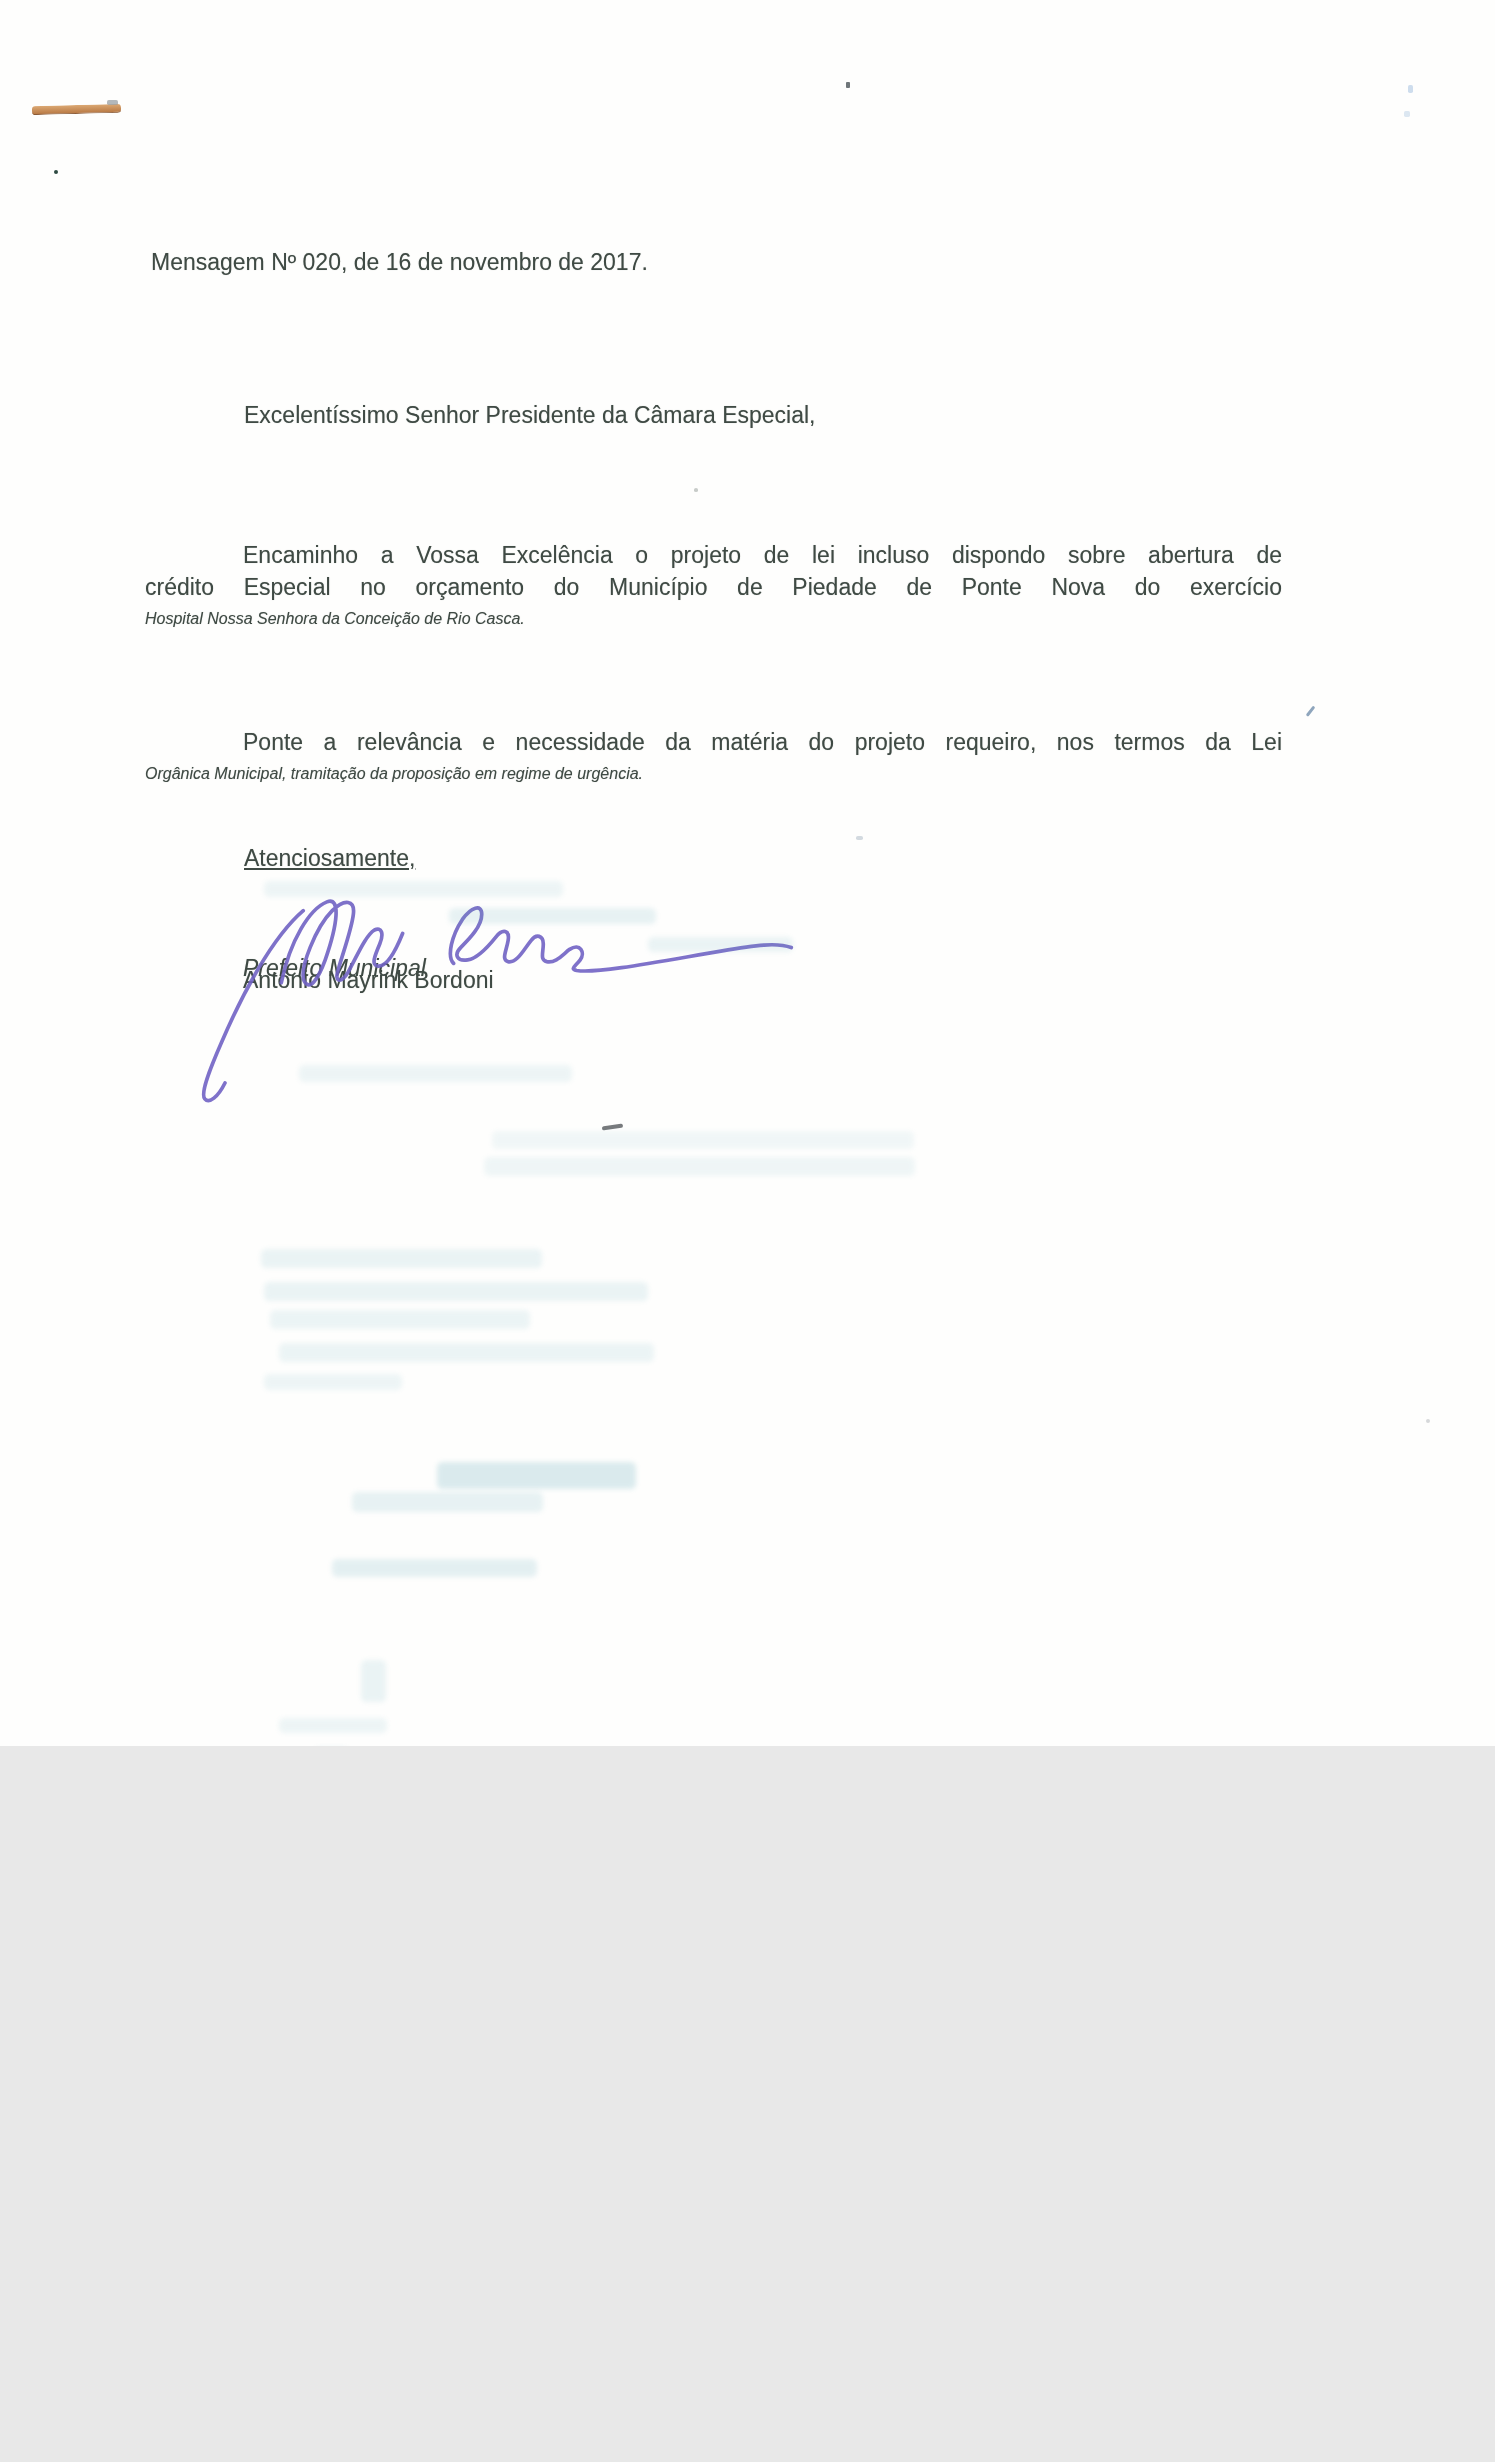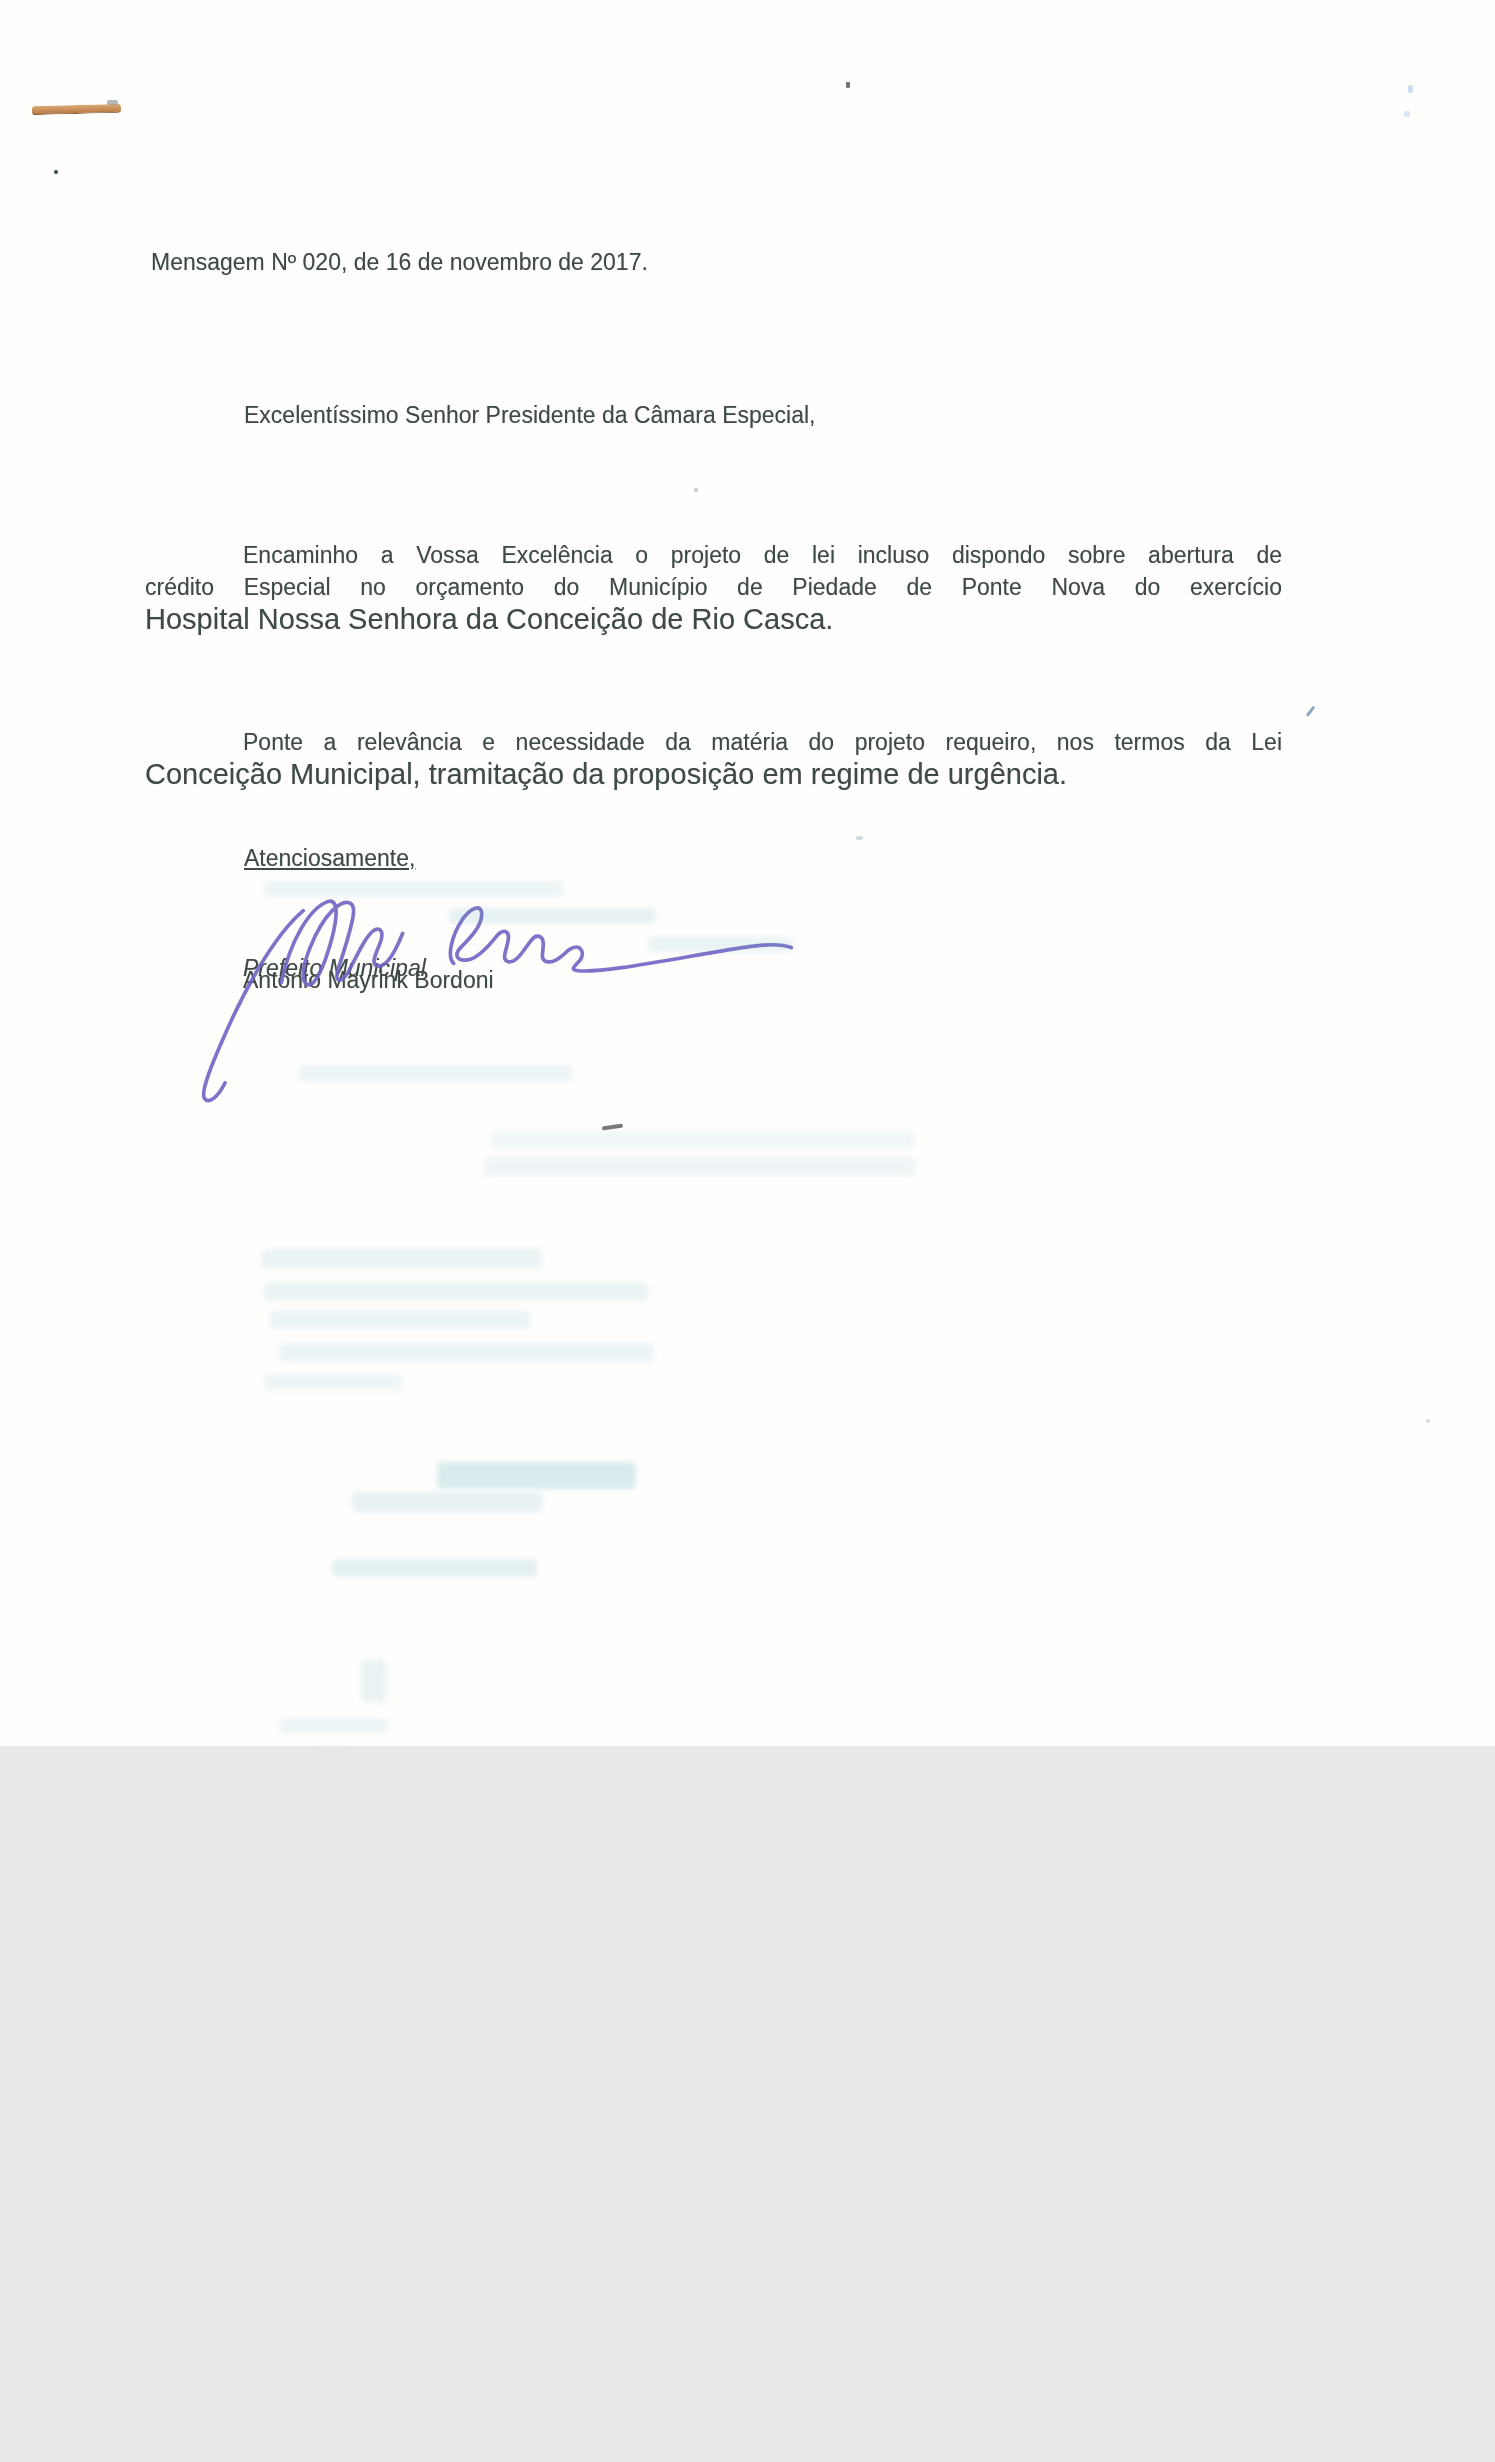--- a/index.html
+++ b/index.html
@@ -22,21 +22,21 @@
     position:absolute;left:145px;width:1137px;
     text-shadow:0 0 0.9px rgba(64,74,69,.35);
     margin-top:12px;
   }
   .jline{
     height:32px;line-height:32px;font-size:23px;
     text-align:justify;text-align-last:justify;
     overflow:hidden;
   }
   .jline.first{padding-left:98px;}
-  .lline{height:32px;line-height:32px;font-size:29px;}
+  .lline{height:32px;line-height:32px;font-size:16px;font-style:italic;}
   .sig-svg{position:absolute;left:158px;top:879px;}
   .ghost{
     position:absolute;background:#5fa8b8;border-radius:5.3px;
     filter:blur(2.6px);
   }
   .speck{position:absolute;}
   .scanline{position:absolute;}
 </style>
 </head>
 <body>
@@ -68,21 +68,21 @@
   <div class="tline" style="left:244px;top:399px;">Excelentíssimo Senhor Presidente da Câmara Especial,</div>
 
   <div class="para" style="top:527px;">
     <div class="jline first">Encaminho a Vossa Excelência o projeto de lei incluso dispondo sobre abertura de</div>
     <div class="jline">crédito Especial no orçamento do Município de Piedade de Ponte Nova do exercício</div>
     <div class="lline">Hospital Nossa Senhora da Conceição de Rio Casca.</div>
   </div>
 
   <div class="para" style="top:714px;">
     <div class="jline first">Ponte a relevância e necessidade da matéria do projeto requeiro, nos termos da Lei</div>
-    <div class="lline">Conceição Municipal, tramitação da proposição em regime de urgência.</div>
+    <div class="lline">Orgânica Municipal, tramitação da proposição em regime de urgência.</div>
   </div>
 
   <div class="tline" style="left:244px;top:842px;text-decoration:underline;">Atenciosamente,</div>
 
   <div>
     <div class="tline" style="left:243px;top:964px;">Antônio Mayrink Bordoni</div>
     <div class="tline" style="left:243px;top:952px;font-style:italic;">Prefeito Municipal</div>
 
     <svg class="sig-svg" width="651" height="255" viewBox="0 0 740 290">
       <g fill="none" stroke="#7163c4" stroke-width="4.2" stroke-linecap="round" stroke-linejoin="round" opacity="0.9">

